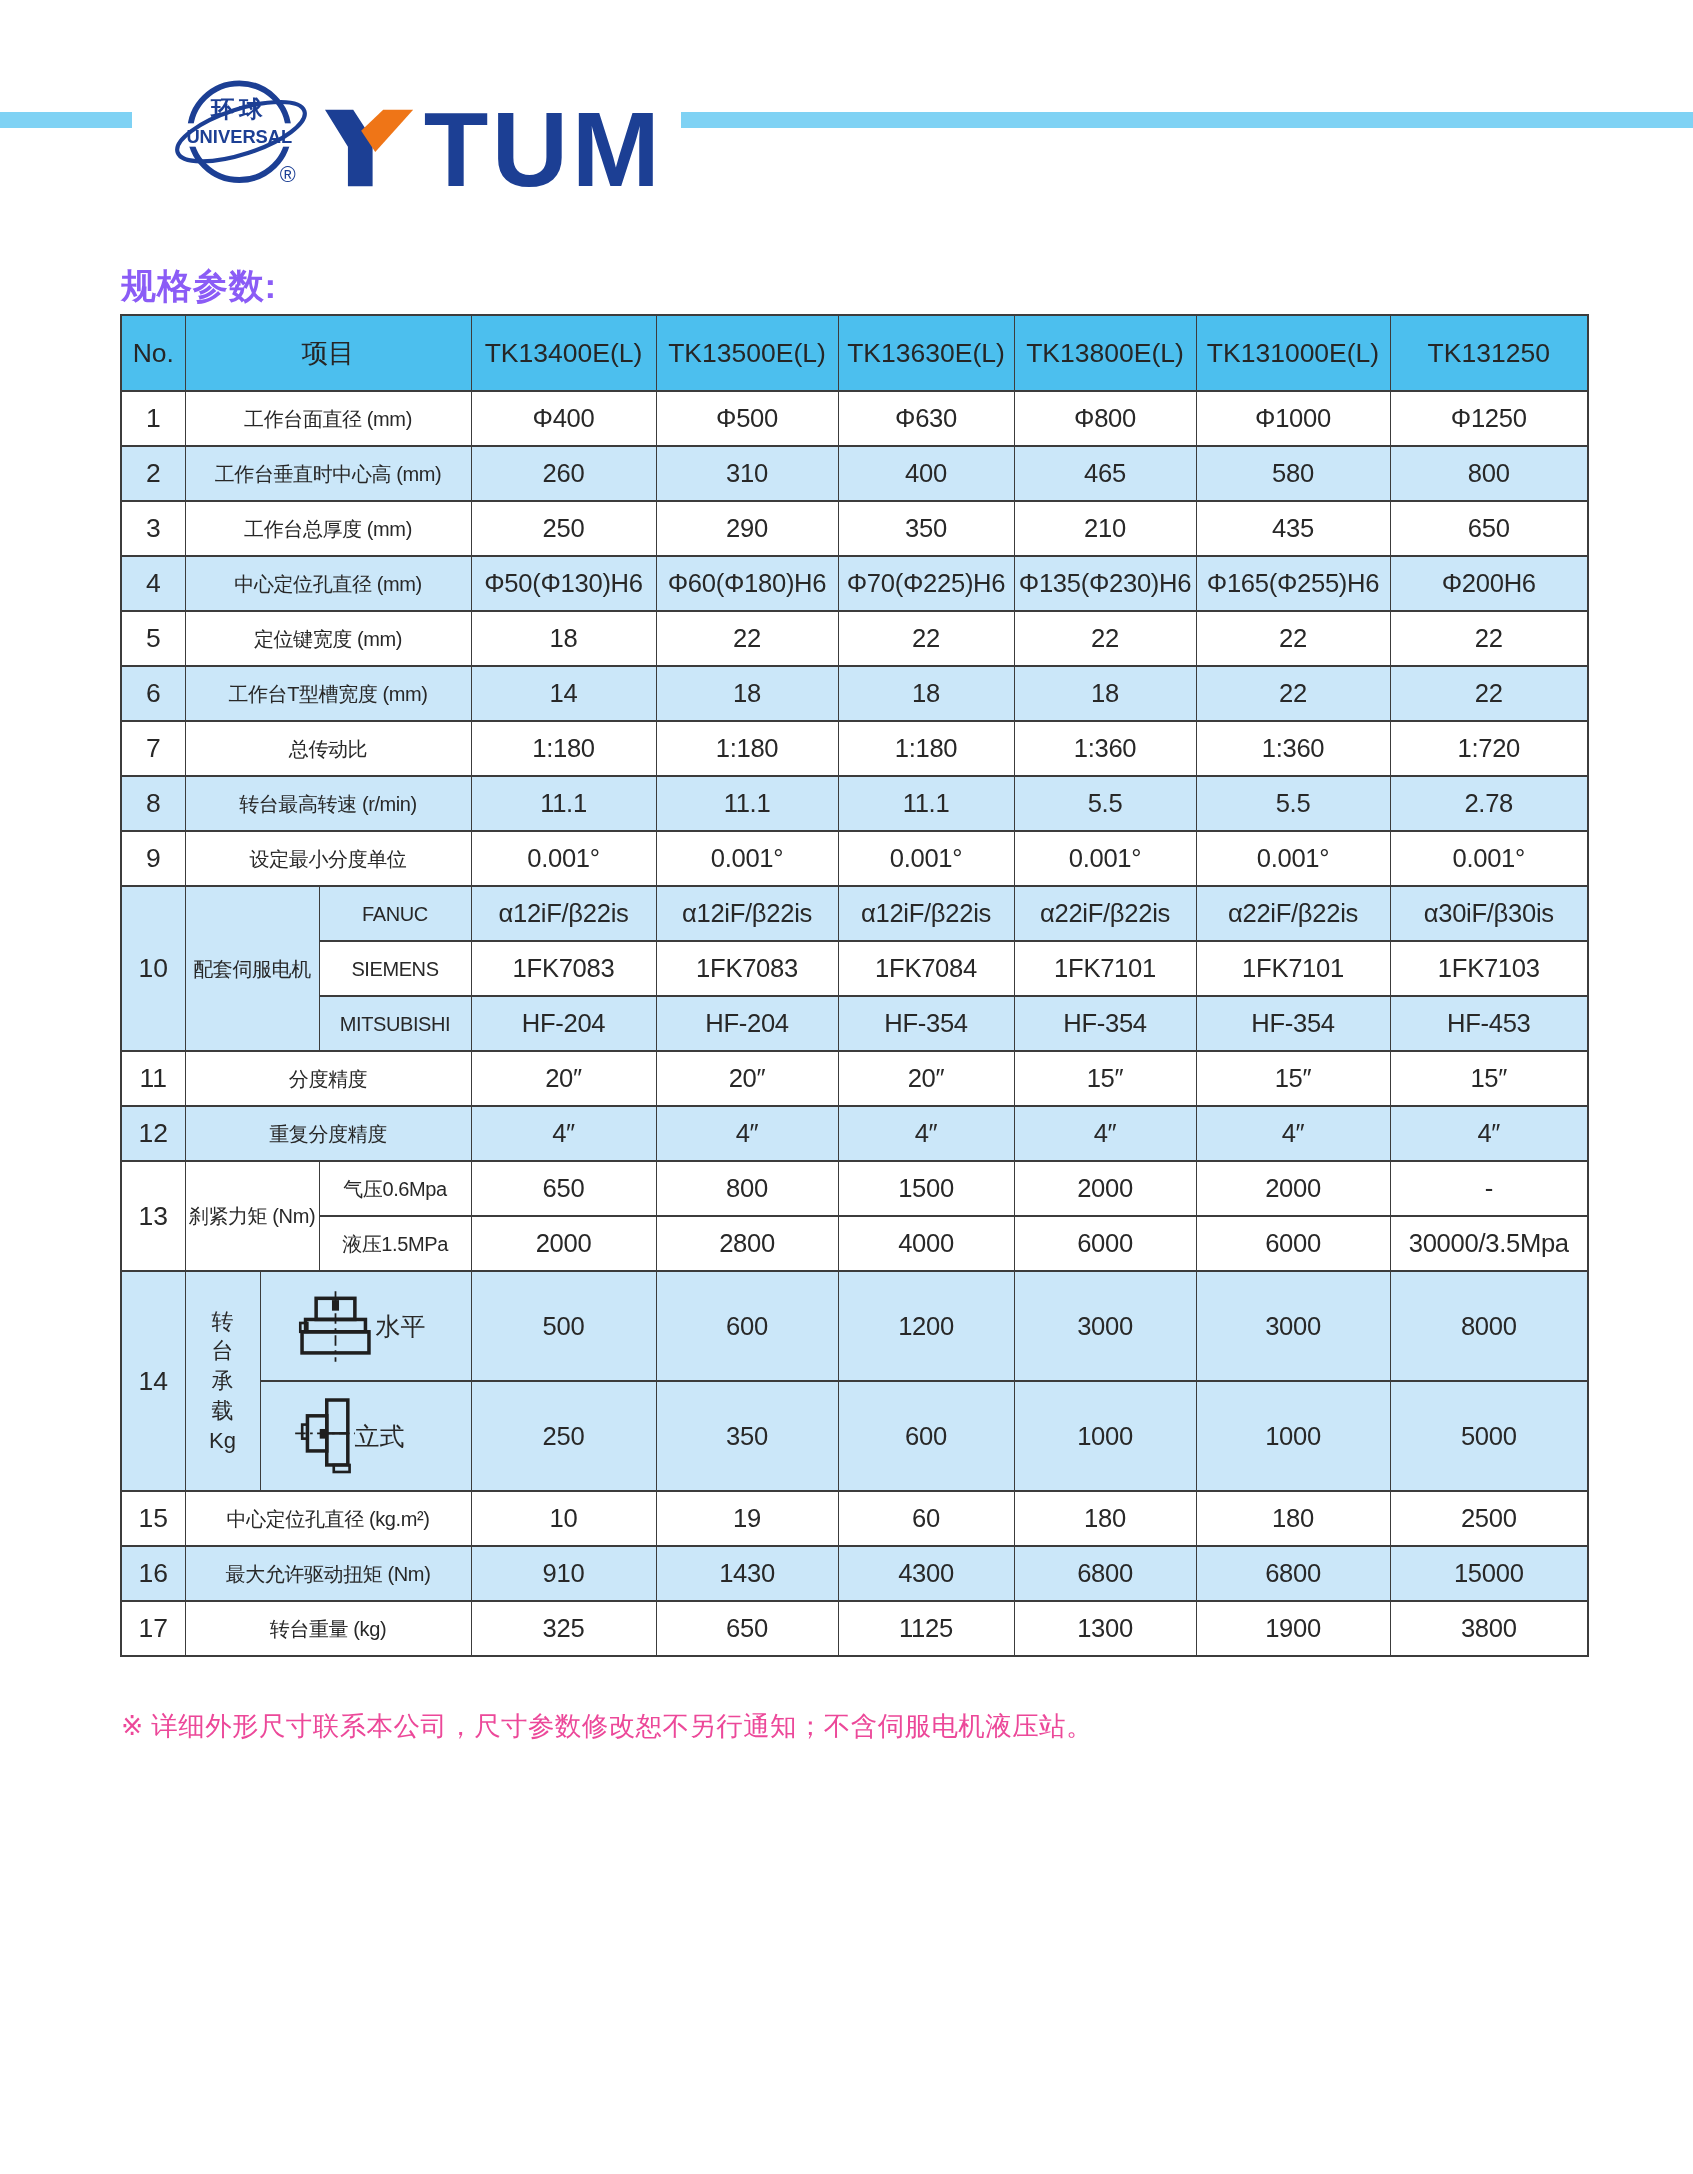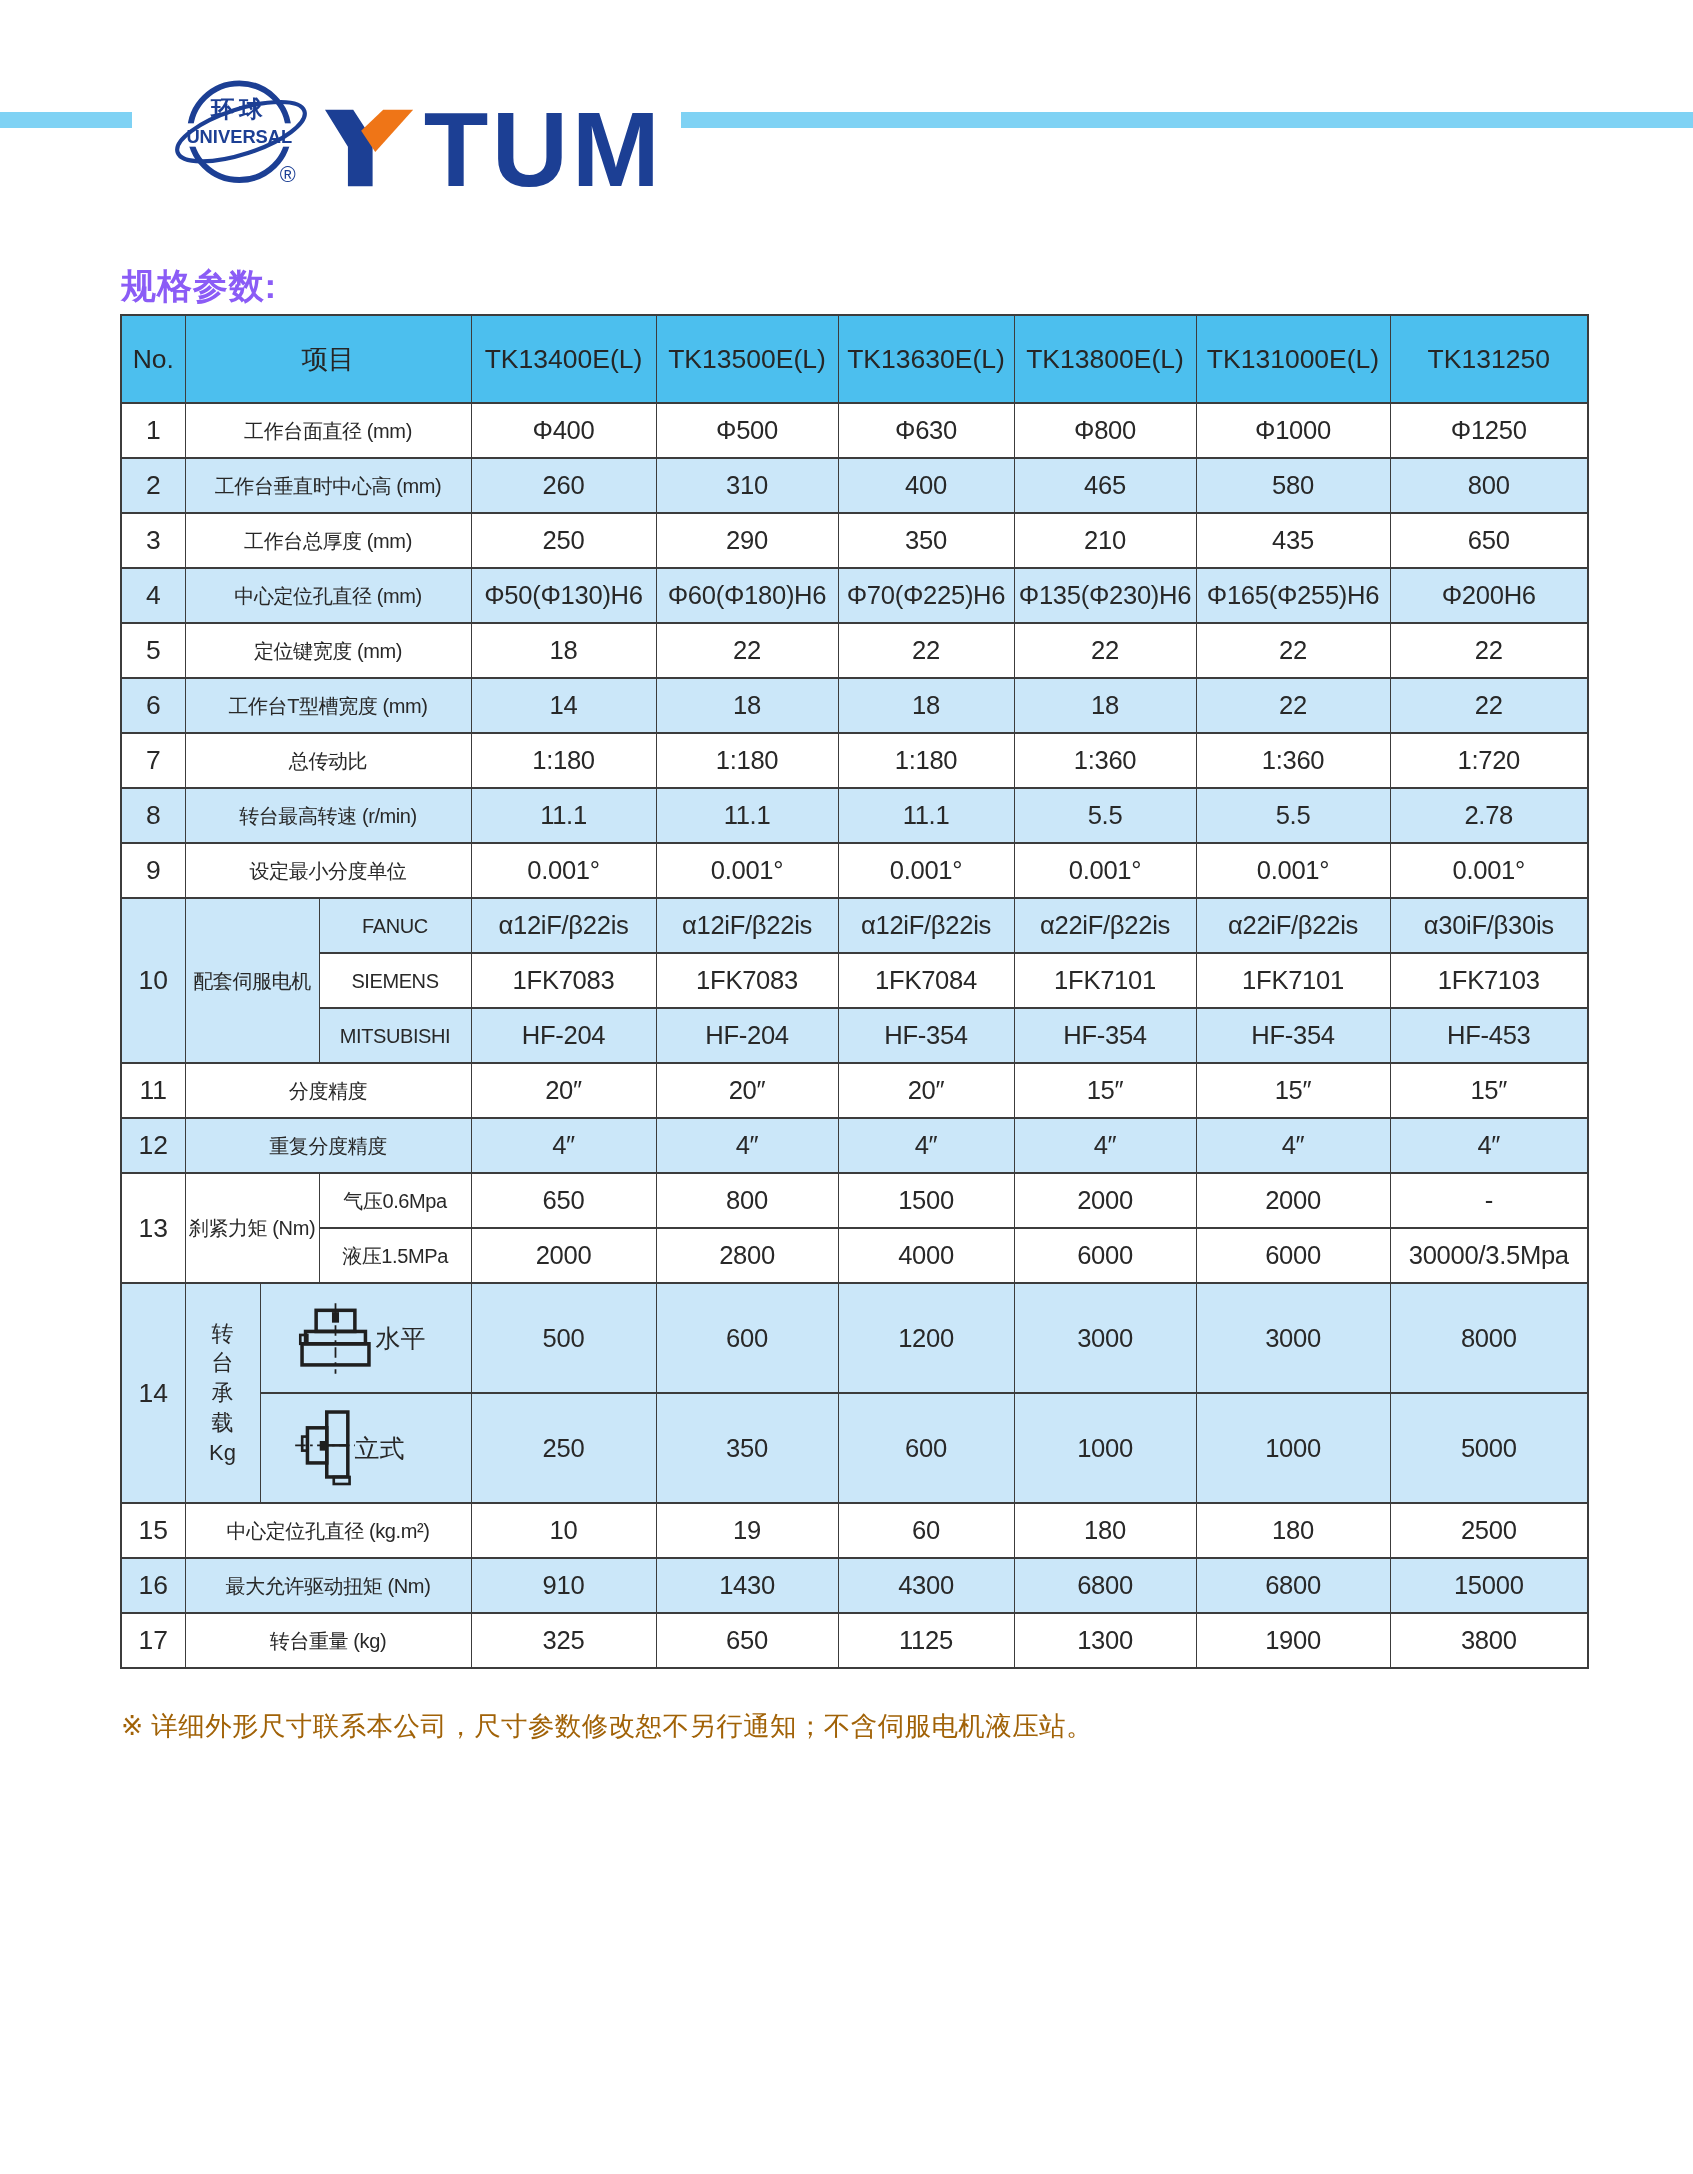--- a/index.html
+++ b/index.html
@@ -15,36 +15,36 @@
   .globe{position:absolute;left:181px;top:76px;width:125px;height:118px;}
   .wordmark{position:absolute;left:325px;top:104px;width:335px;height:88px;}
 
   
   .title{position:absolute;left:121px;top:263px;font-size:35px;font-weight:bold;color:#8b5cf6;letter-spacing:0.9px;}
 
   
   .spec{position:absolute;left:120px;top:314px;width:1466px;border-collapse:collapse;table-layout:fixed;border:2.6px solid #3c3c3c;}
   .spec td,.spec th{border-left:1.8px solid #3c3c3c;border-right:1.8px solid #3c3c3c;border-top:2.6px solid #3c3c3c;border-bottom:2.6px solid #3c3c3c;padding:0;text-align:center;vertical-align:middle;overflow:hidden;}
   .spec tr{height:55px;}
-  .spec tr.hrow{height:88px;}
+  .spec tr.hrow{height:76px;}
   .spec tr.big{height:110px;}
   tr.rb{background:#cbe7f9;}
   tr.rw{background:#ffffff;}
   .hd{background:#4cbfee;font-size:26.5px;font-weight:normal;color:#262626;}
   .no{font-size:26.5px;}
   .lbl{font-size:20px;letter-spacing:-0.4px;line-height:1.4;}
   .val{font-size:25.6px;letter-spacing:-0.3px;}
   .wrap{padding:0 21px;word-break:break-all;}
   .vert span{display:inline-block;width:34px;word-break:break-all;line-height:1.35;font-size:22px;}
   .icon-cell{text-align:left;}
   .icon-wrap{display:flex;align-items:center;justify-content:flex-start;padding-left:34px;}
   .orient{font-size:25px;}
 
   
-  .footnote{position:absolute;left:121px;top:1708px;font-size:26.5px;color:#a16207;letter-spacing:0.4px;}
+  .footnote{position:absolute;left:121px;top:1708px;font-size:26.5px;color:#ec4899;letter-spacing:0.4px;}
 </style>
 </head>
 <body>
 
 <div class="page">
 
   <div class="bar left"></div>
   <div class="bar right"></div>
 
   <svg class="globe" viewBox="0 0 150 140" overflow="visible">

